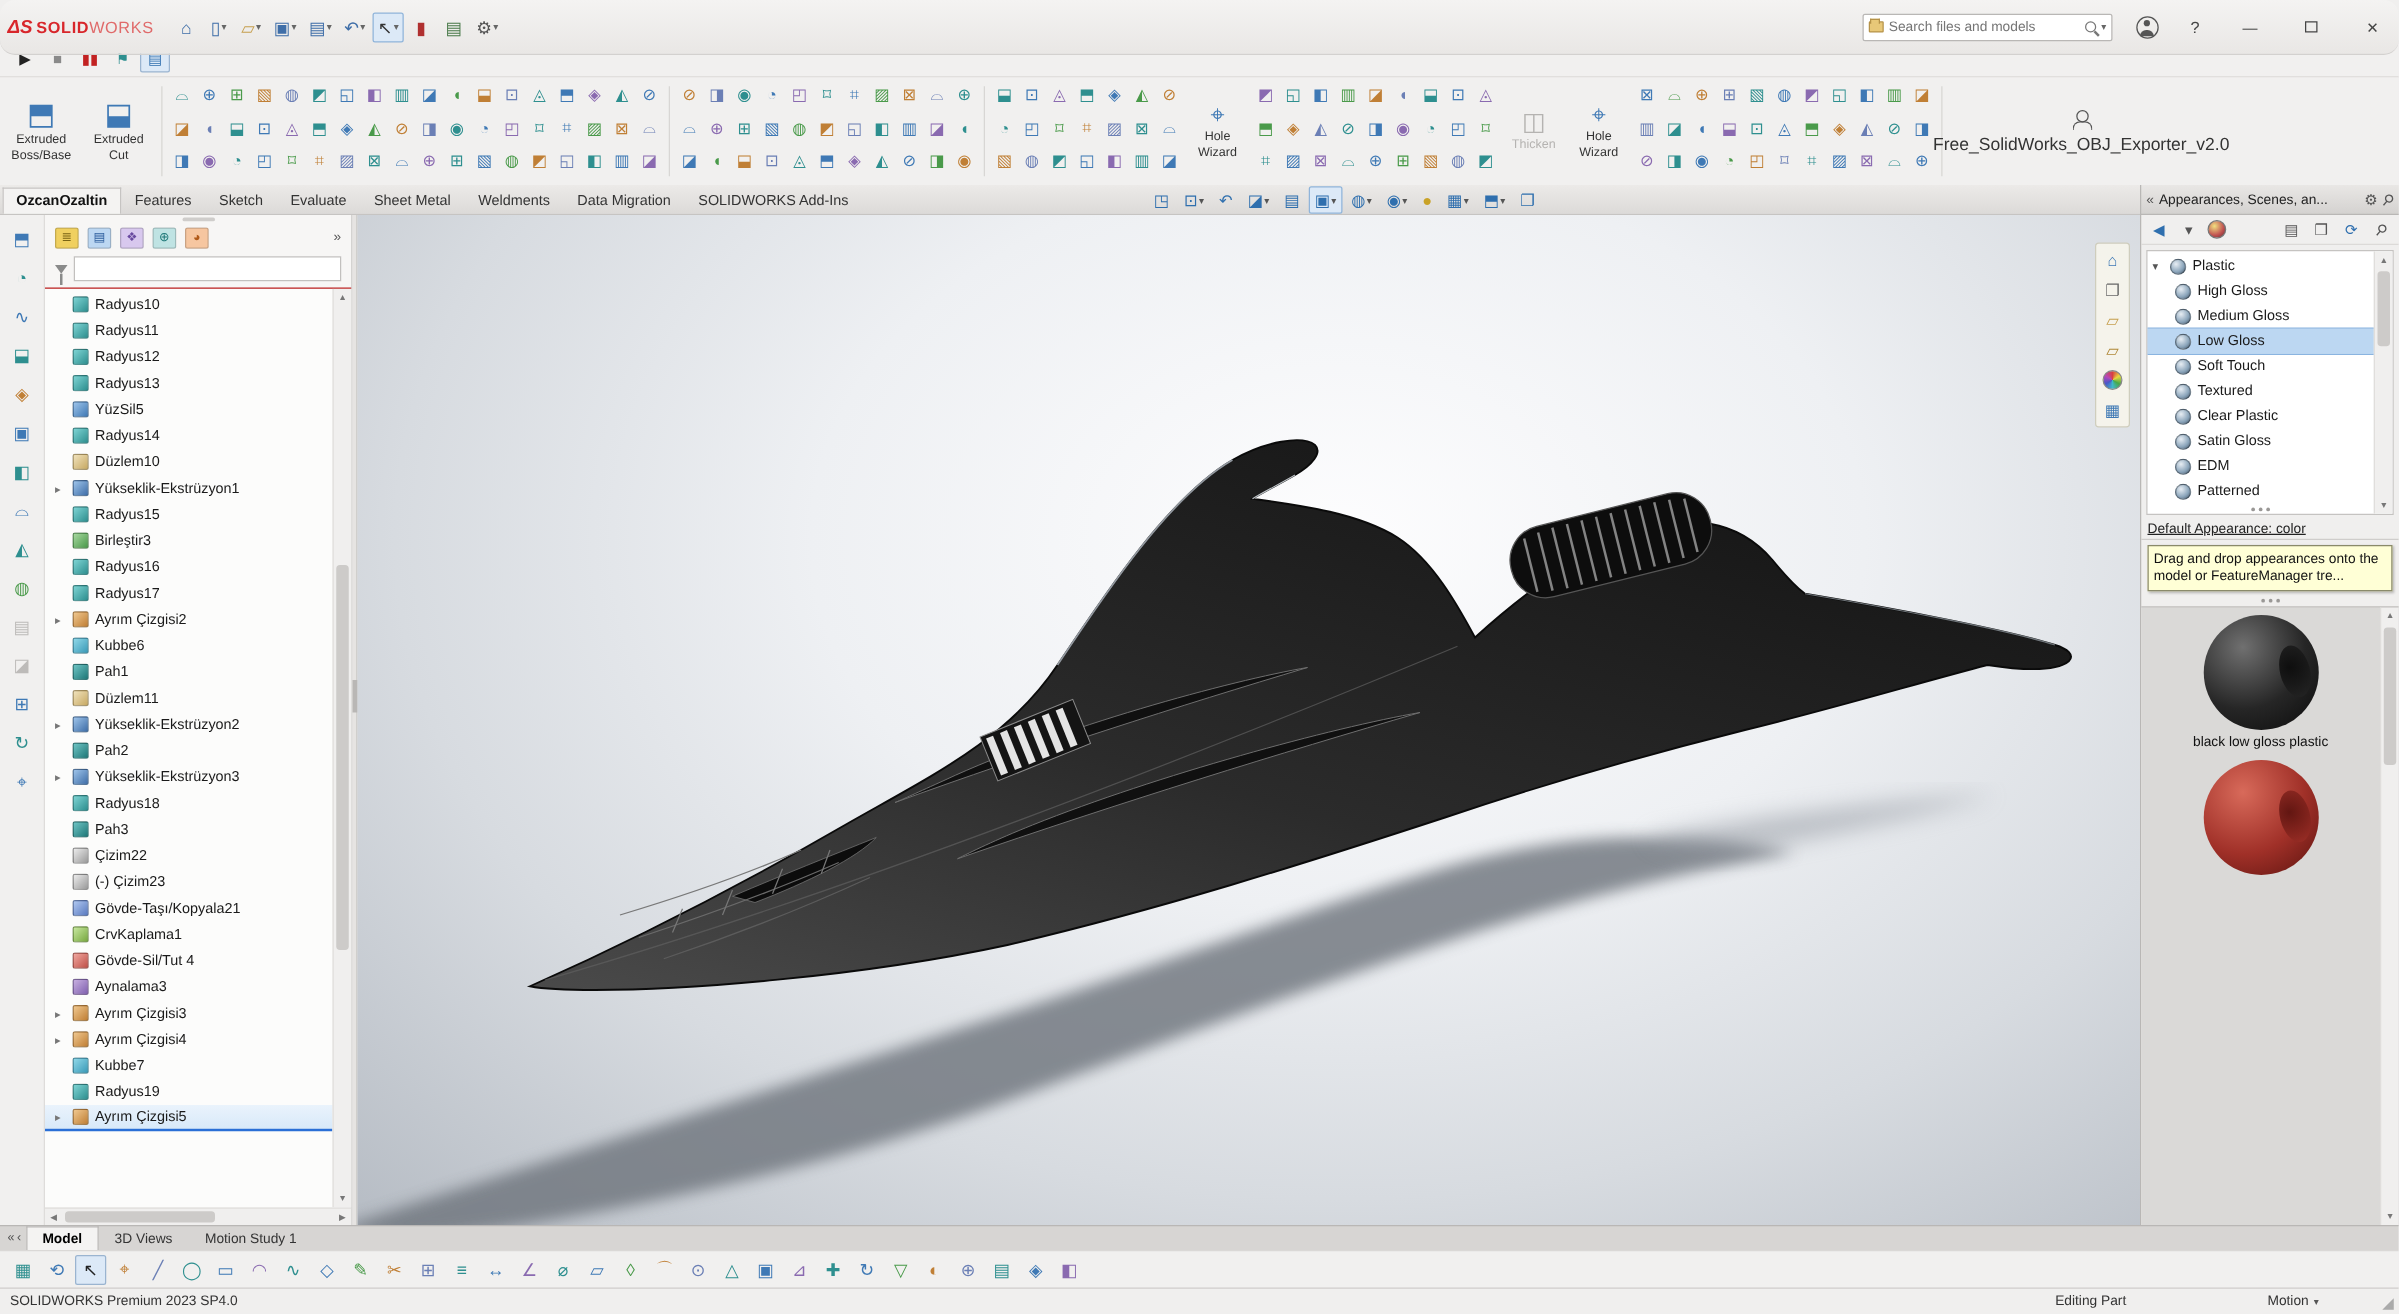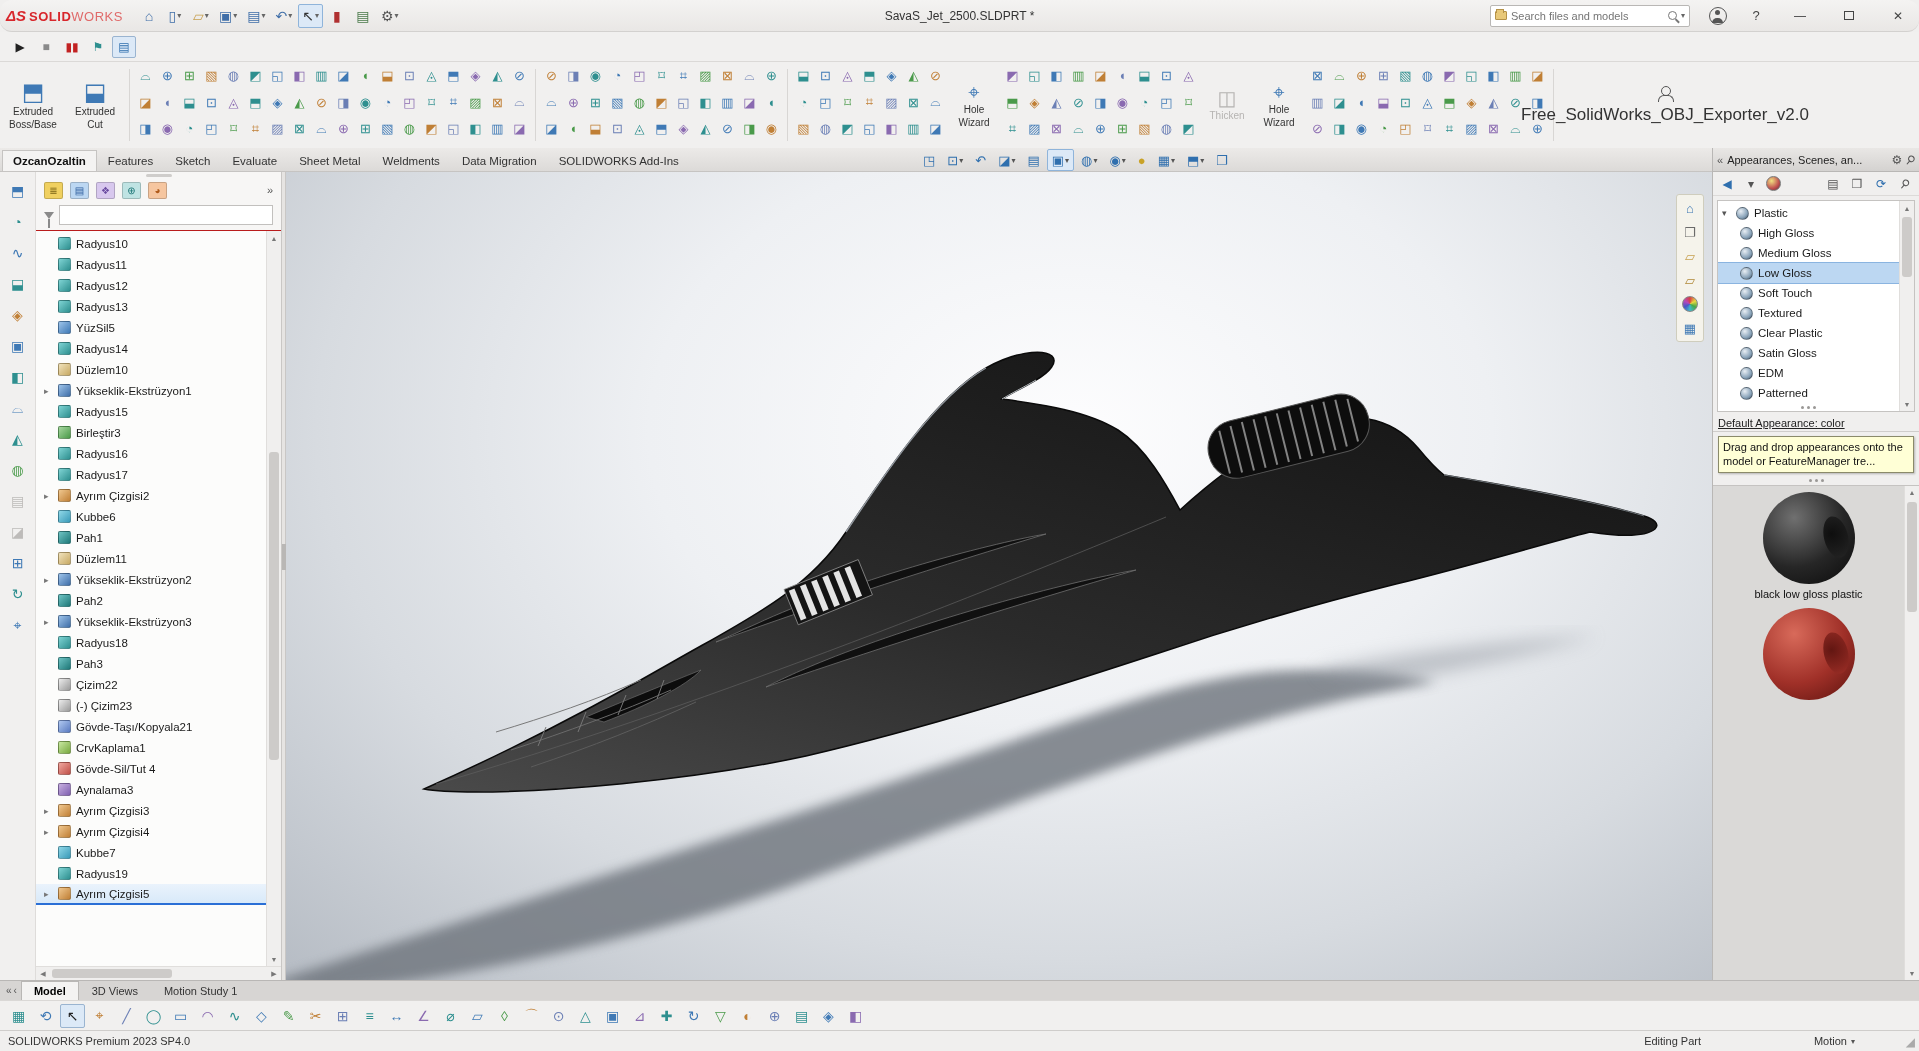--- a/index.html
+++ b/index.html
@@ -4,21 +4,21 @@
 <style>
   * { box-sizing: border-box; margin: 0; padding: 0; }
   html,body { width:1919px; height:1051px; overflow:hidden; }
   body {
     font-family: "Liberation Sans", sans-serif;
     font-size: 11px; color:#222; background:#f0efee; position:relative;
     -webkit-user-select:none; user-select:none;
   }
 
   
-  .titlebar { position:absolute; top:0; left:0; right:0; height:32px;
+  .titlebar { position:absolute; top:0; left:0; right:0; height:44px;
     background:linear-gradient(#f4f3f2,#e9e7e5); border-bottom:1px solid #d3d1cf;
     display:flex; align-items:center; padding:0 6px; z-index:50;border-radius:12px; }
   .logo { display:flex; align-items:baseline; margin-right:14px; }
   .logo-mark { color:#d8262b; font-weight:bold; font-style:italic; font-size:15px; margin-right:3px; }
   .logo-solid { color:#d8262b; font-weight:bold; font-size:13px; letter-spacing:.5px; }
   .logo-works { color:#e06a6a; font-size:13px; letter-spacing:.5px; }
   .qi-row { display:flex; align-items:center; gap:2px; }
   .qi { height:24px; min-width:24px; padding:0 3px; display:flex; align-items:center; justify-content:center;
     border:1px solid transparent; border-radius:2px; }
   .qi-g { font-size:14px; color:var(--ic,#3f6ea8); }
@@ -58,21 +58,21 @@
   .rib-sep { width:1px; background:#d8d6d4; margin:4px 1px; flex:none; }
   .rib-grid { display:grid; grid-auto-flow:column; grid-template-rows:repeat(3,1fr); gap:0 1px; align-content:center; flex:none; }
   .rib-ic { width:21px; height:21px; display:flex; align-items:center; justify-content:center; font-size:13px; }
   .mid-btn { width:48px; display:flex; flex-direction:column; align-items:center; justify-content:center; gap:2px; flex:none; }
   .mid-ic { font-size:20px; line-height:1; color:#3f79b5; }
   .mid-btn.disabled .mid-ic, .mid-btn.disabled .big-lb { color:#b5b3b1; }
   .addin { margin-left:6px; display:flex; flex-direction:column; align-items:center; justify-content:center; gap:3px; flex:none; width:200px; }
   .person-ic { width:16px; height:16px; position:relative; }
   .person-ic::before { content:""; position:absolute; top:0; left:4px; width:8px; height:8px; border-radius:50%; border:1.5px solid #555; }
   .person-ic::after { content:""; position:absolute; bottom:0; left:1px; width:14px; height:6px; border-radius:6px 6px 0 0; border:1.5px solid #555; border-bottom:none; }
-  .addin-lb { font-size:17px; color:#333; white-space:nowrap; }
+  .addin-lb { font-size:14px; color:#333; white-space:nowrap; }
 
   
   .tabstrip { position:absolute; top:148px; left:0; right:0; height:24px;
     background:linear-gradient(#eceae8,#dcdad8); border-bottom:1px solid #c6c4c2; display:flex; align-items:flex-end; z-index:10; }
   .cmdtabs { display:flex; align-items:flex-end; height:100%; padding-left:2px; }
   .cmdtab { padding:4px 10px 4px; font-size:11.5px; color:#333; border:1px solid transparent; border-bottom:none; white-space:nowrap; }
   .cmdtab.active { background:#f4f3f2; border-color:#c6c4c2; font-weight:bold; color:#111; }
   .hud { position:absolute; left:918px; top:0; height:24px; display:flex; align-items:center; gap:2px; }
   .hud-btn { height:22px; padding:0 4px; display:flex; align-items:center; gap:1px; border:1px solid transparent; border-radius:2px; }
   .hud-g { font-size:13px; color:var(--ic,#2f6fae); line-height:1; }
@@ -249,21 +249,20 @@
       </div>
       <div class="qi" style="--ic: #4a7a4a;">
         <span class="qi-g">▤</span>
 
       </div>
       <div class="qi has-dd" style="--ic: #555;">
         <span class="qi-g">⚙</span>
         <span class="qi-dd">▾</span>
       </div>
     </div>
-  <div class="tb-title">SavaS_Jet_2500.SLDPRT *</div>
   <div class="tb-right">
     <div class="searchbox">
       <span class="folder-ic"></span>
       <input type="text" placeholder="Search files and models" style="">
       <span class="mag"></span>
       <span class="sb-dd">▾</span>
     </div>
     <span class="user-ic"></span>
     <span class="help-btn">?</span>
     <span class="winbtn">—</span>

